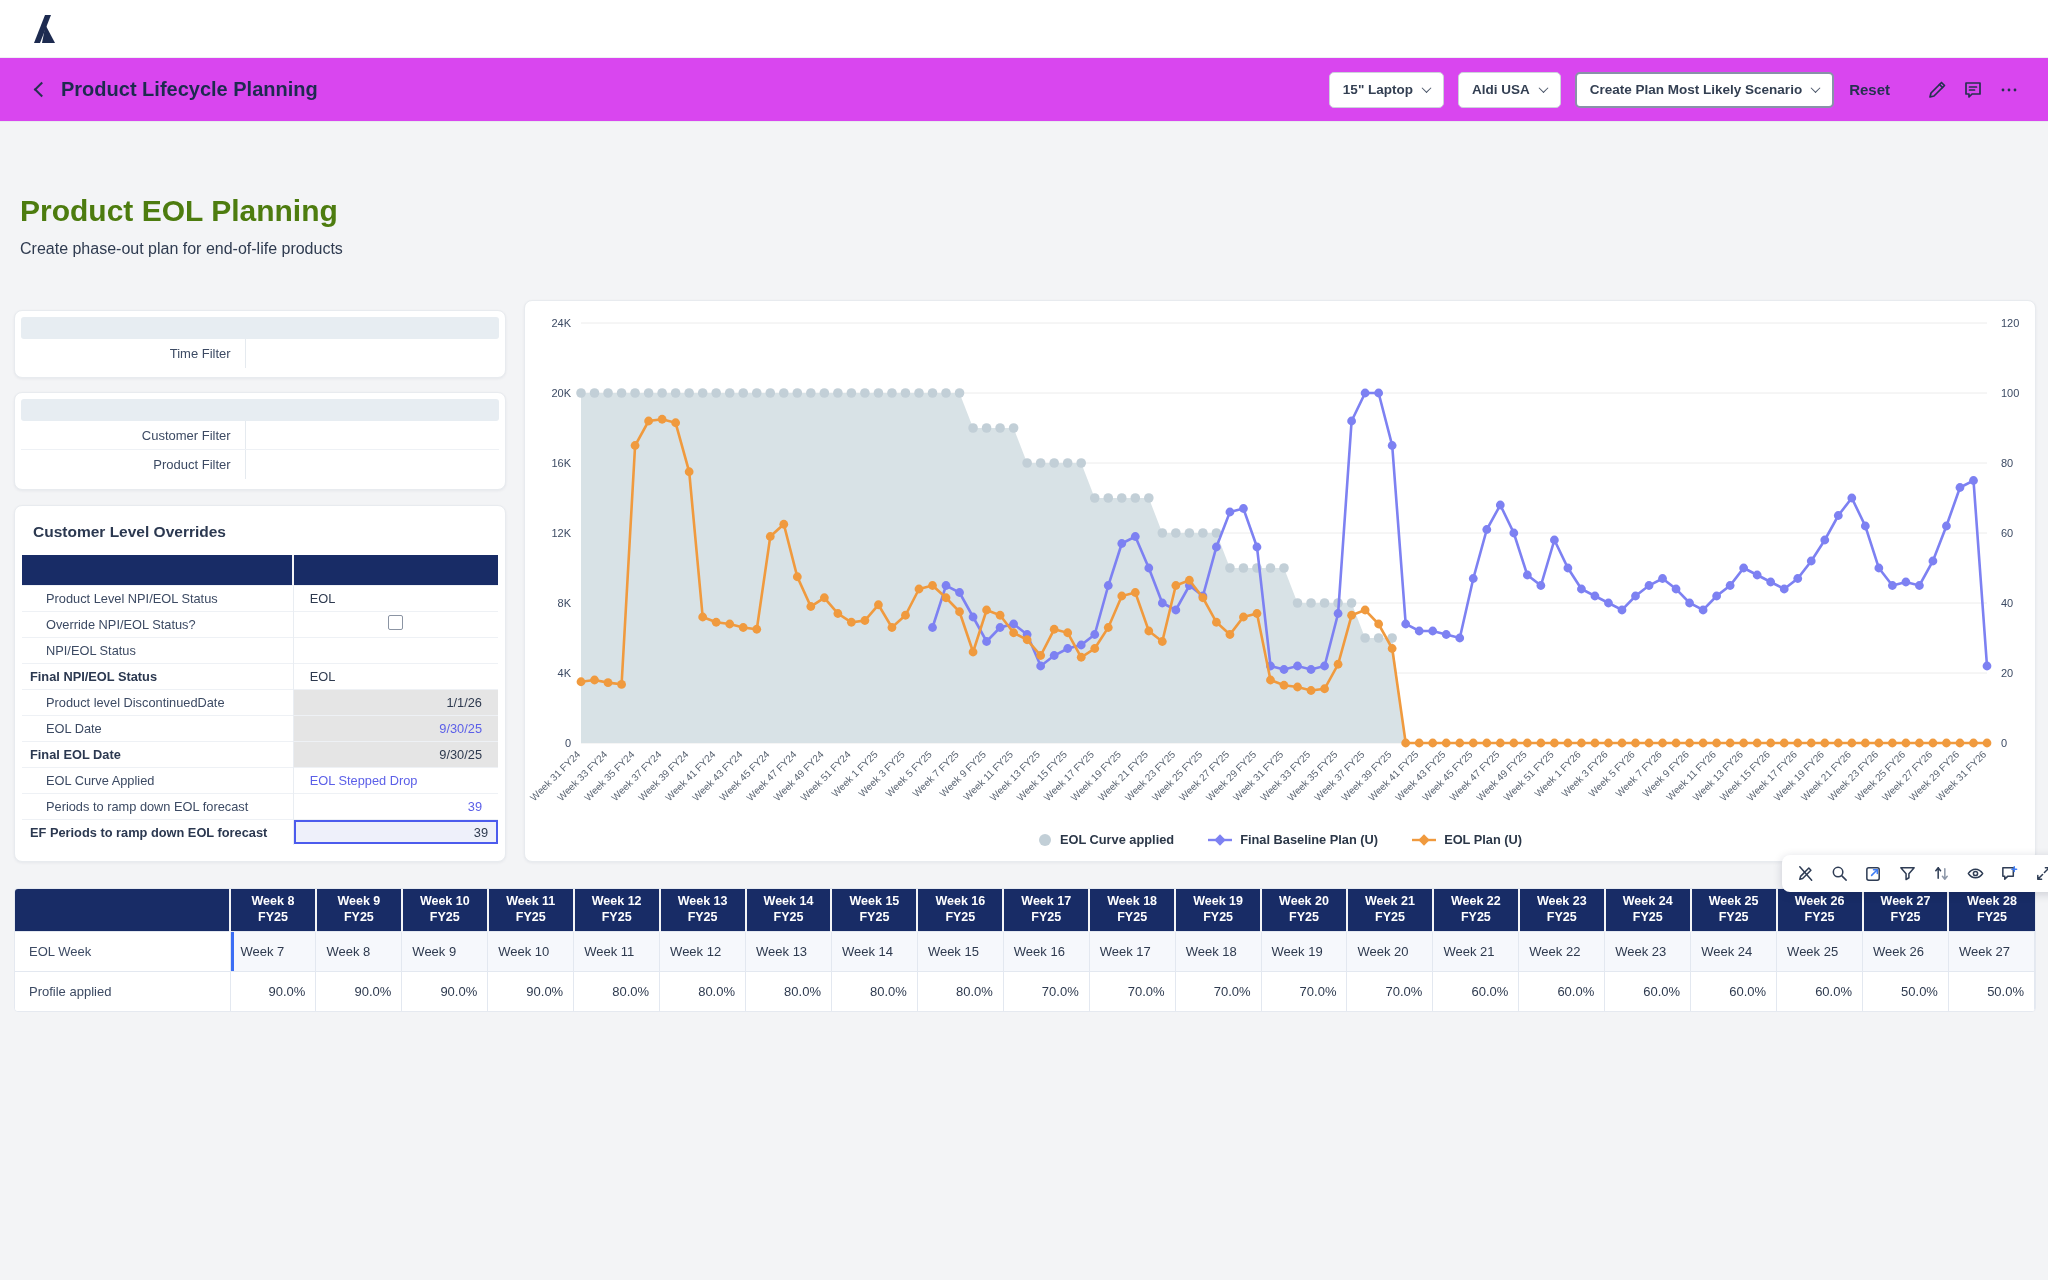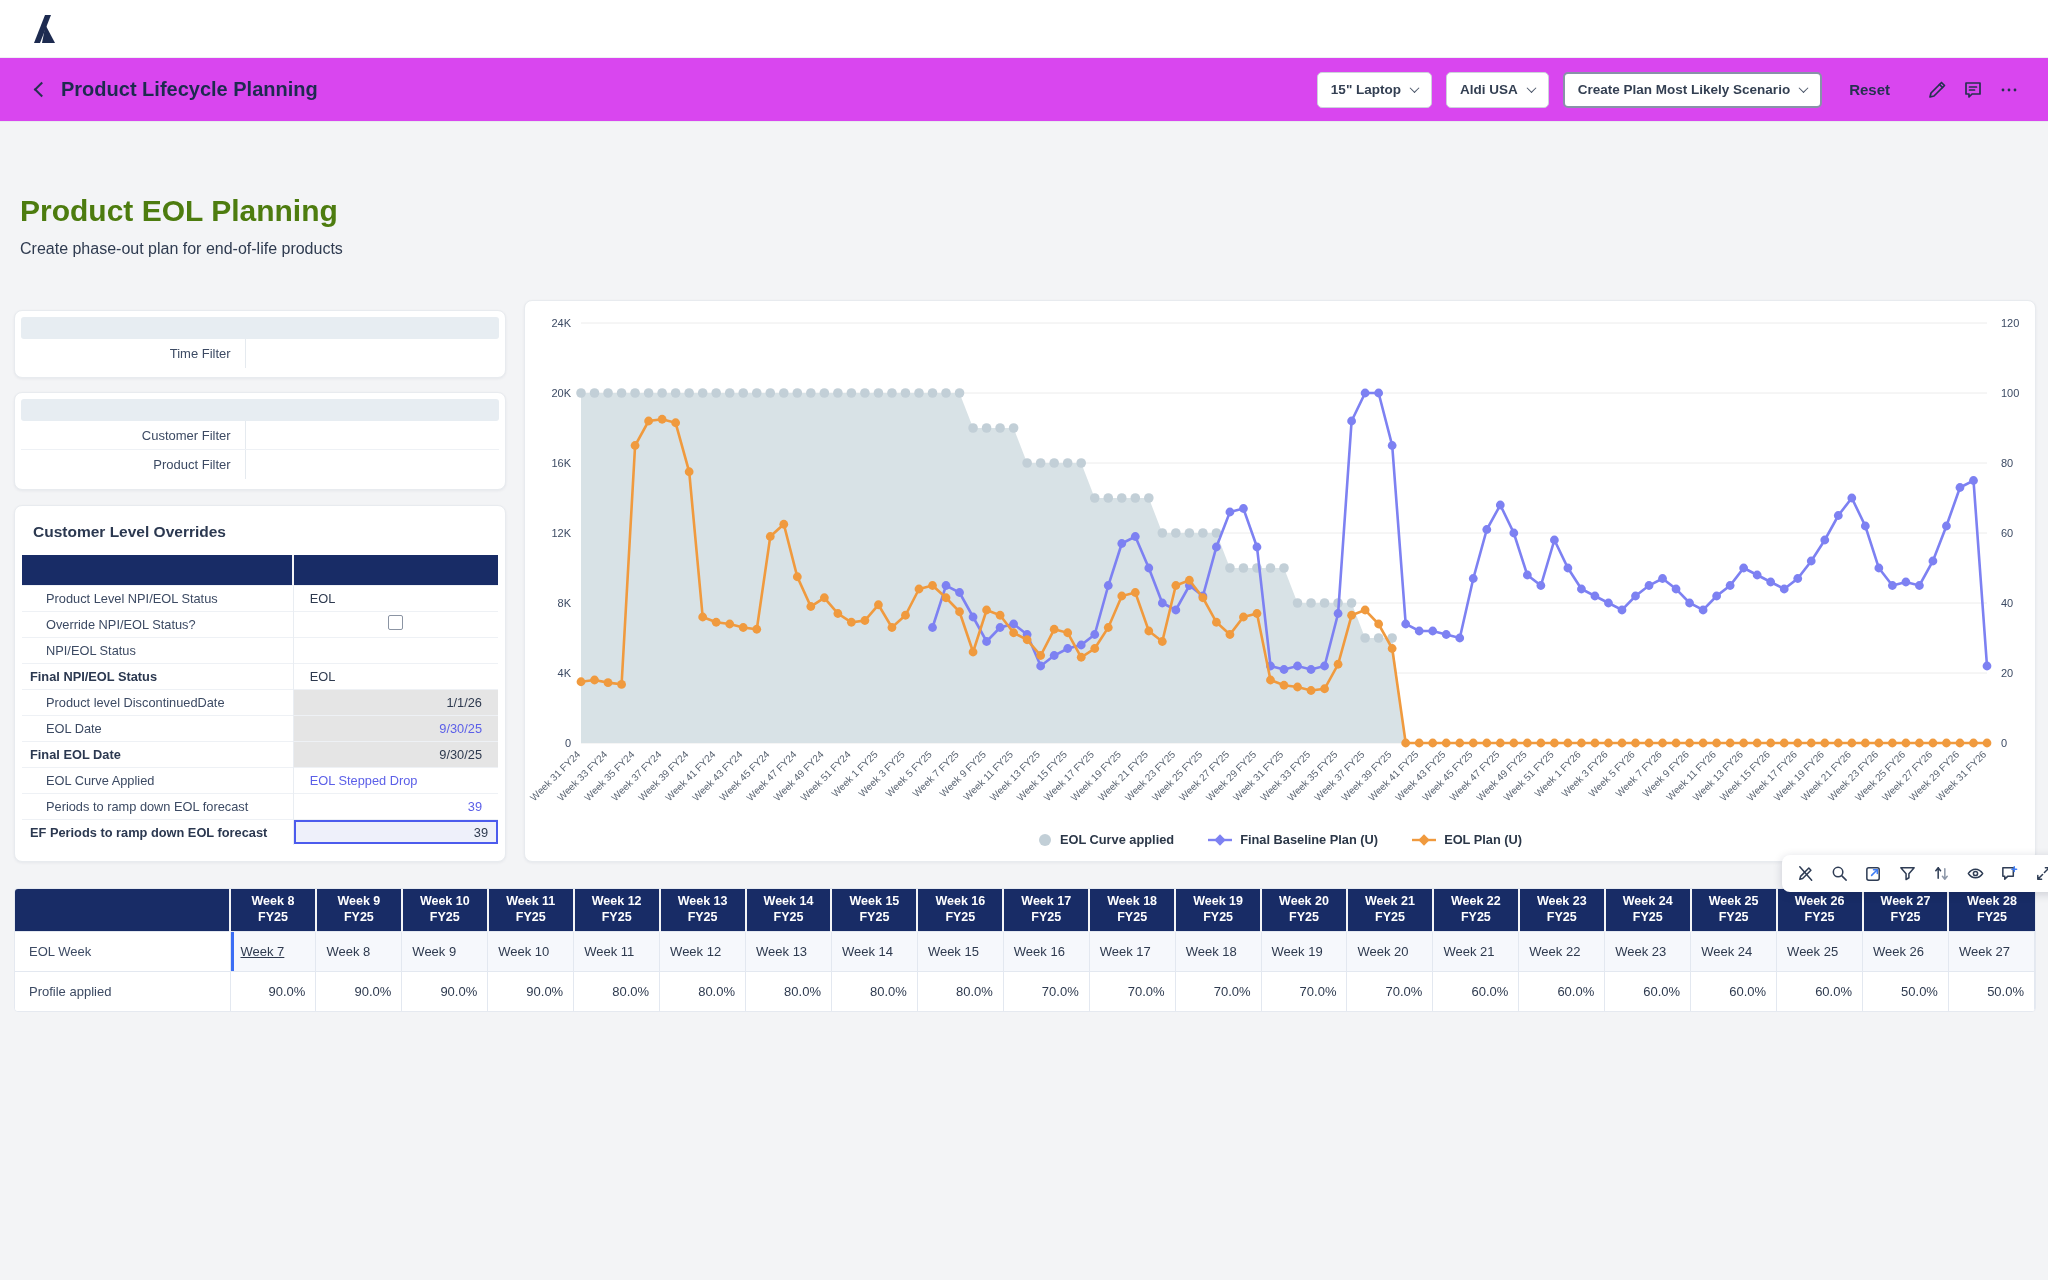--- a/index.html
+++ b/index.html
@@ -10,21 +10,21 @@
   .topbar { position:absolute; left:0; top:0; width:100%; height:58px; background:#fff; border-bottom:1px solid #eef0f2; }
   .logo { position:absolute; left:28px; top:13px; width:32px; height:32px; }
   .navbar { position:absolute; left:0; top:58px; width:100%; height:64px; background:#d946ef; border-bottom:1px solid #e7eaee; display:flex; align-items:center; }
   .nav-left { display:flex; align-items:center; gap:14px; padding-left:36px; }
   .back-chev { width:11px; height:11px; border-left:2.4px solid #25324f; border-bottom:2.4px solid #25324f; transform:rotate(45deg); cursor:pointer; }
   .nav-title { font-size:20px; font-weight:700; color:#1d2b4f; }
   .nav-right { margin-left:auto; display:flex; align-items:center; gap:14px; padding-right:28px; }
   .dd { display:flex; align-items:center; height:36px; padding:0 13px; border:1px solid #ccd2db; border-radius:5px; background:#fff; font-size:13.5px; font-weight:600; color:#333f52; cursor:pointer; white-space:nowrap; }
   .dd.strong { border:2px solid #8892a8; }
   .chv { display:inline-block; width:7px; height:7px; border-right:1.8px solid #4a5568; border-bottom:1.8px solid #4a5568; transform:rotate(45deg) translate(-1px,-1px); margin-left:10px; }
-  .reset-btn { font-size:15px; font-weight:600; color:#25324f; margin:0 22px 0 13px; cursor:pointer; }
+  .reset-btn { font-size:15px; font-weight:600; color:#25324f; margin:0 22px 0 1px; cursor:pointer; }
   .nav-icon { width:22px; height:22px; cursor:pointer; display:flex; align-items:center; justify-content:center; }
   .nav-icon svg { stroke:#25324f; fill:none; stroke-width:1.7; stroke-linecap:round; stroke-linejoin:round; }
 
   
   .page-title { position:absolute; left:20px; top:194px; font-size:30px; font-weight:700; color:#4d7c0f; }
   .page-subtitle { position:absolute; left:20px; top:240px; font-size:16px; color:#2f3b50; }
 
   
   .card { position:absolute; background:#fff; border:1px solid #e8ebef; border-radius:8px; box-shadow:0 1px 3px rgba(25,40,70,.06); }
   .filter-strip { height:22px; background:#e7edf2; border-radius:3px; margin:6px 6px 0 6px; }
@@ -55,21 +55,21 @@
   
   .btable-wrap { position:absolute; left:14px; top:888px; width:2022px; background:#fff; border-radius:4px; overflow:hidden; border:1px solid #e5e9f0; }
   .btable { border-collapse:collapse; table-layout:fixed; width:2020px; }
   .btable th { background:#182c66; color:#fff; font-size:12.5px; font-weight:700; height:42px; border-right:2px solid #f3f4f6; text-align:center; line-height:1.25; }
   .btable th:last-child { border-right:none; }
   .btable td { height:27px; font-size:13px; color:#2e3a4f; border-right:1px solid #e3e8f0; border-top:1px solid #e3e8f0; padding:12px 10px; }
   .btable .rowlabel { color:#3c4a63; padding-left:14px; background:#fff; }
   .btable tr.eolrow td { background:#f6f8fc; text-align:left; }
   .btable tr.profrow td { background:#fff; text-align:right; }
   .btable tr.eolrow td.rowlabel, .btable tr.profrow td.rowlabel { background:#fff; text-align:left; }
-  .btable td.selcell { box-shadow:inset 3px 0 0 #3b6ef5;text-decoration:underline; }
+  .btable td.selcell { box-shadow:inset 3px 0 0 #3b6ef5; }
 
   
   .toolbar { position:absolute; left:1782px; top:855px; background:#fff; border-radius:8px; box-shadow:0 2px 10px rgba(20,30,60,.18); display:flex; align-items:center; gap:15px; padding:9px 14px; z-index:30; }
   .toolbar .tb-icon { width:19px; height:19px; cursor:pointer; }
   .toolbar svg { stroke:#2f3d55; fill:none; stroke-width:1.6; stroke-linecap:round; stroke-linejoin:round; }
 </style>
 </head>
 <body>
 
 <div id="root">

